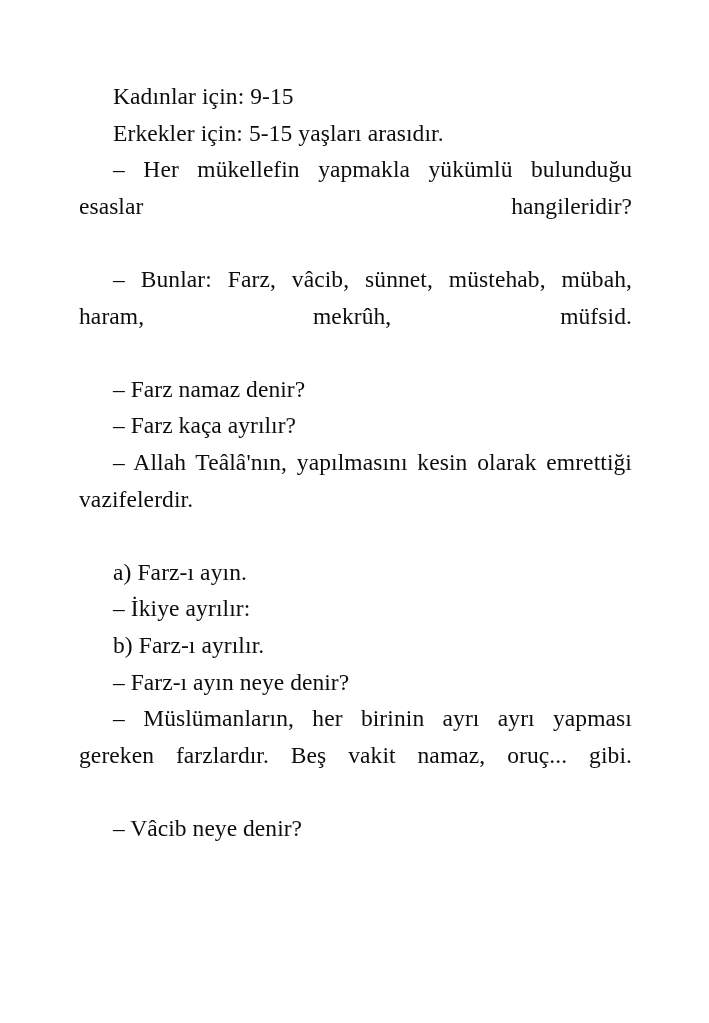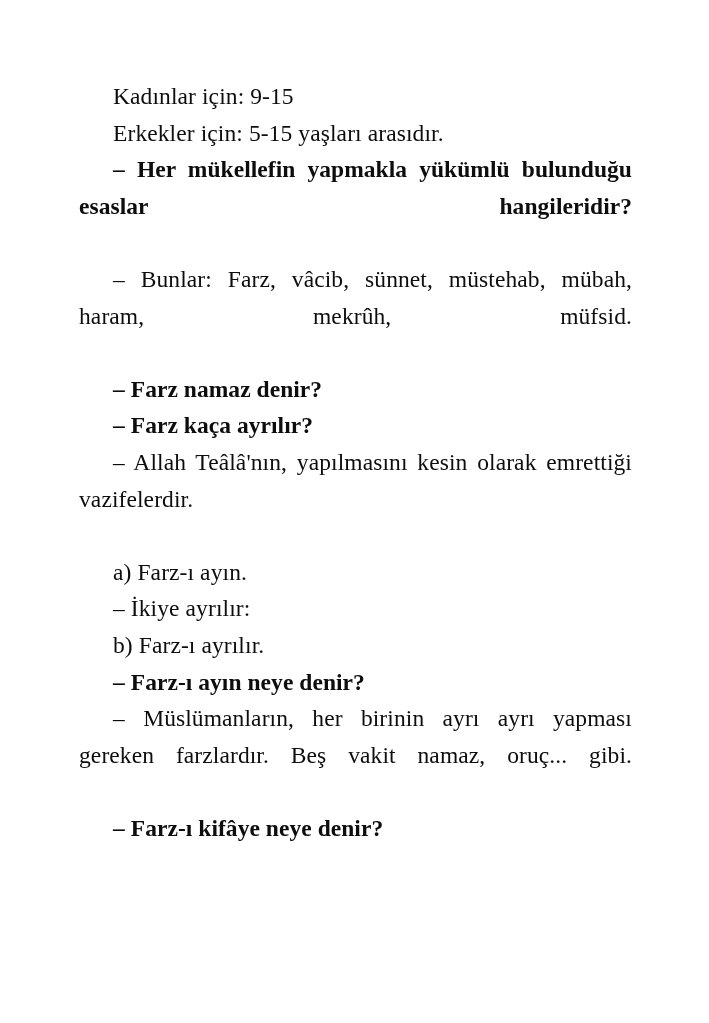--- a/index.html
+++ b/index.html
@@ -39,21 +39,21 @@
   
   .para.ragged {
     text-align: left;
   }
 
   .para.indent {
     text-indent: 34px;
   }
 
   .para.bold {
-    font-weight: bold;
+    font-weight: normal;
     letter-spacing: 0.05px;
   }
 
   
   .para.justify::after {
     content: "";
     display: inline-block;
     width: 100%;
     height: 0;
   }
@@ -92,21 +92,20 @@
     <p class="para indent ragged">a) Farz-ı ayın.</p>
 
     <p class="para indent ragged">– İkiye ayrılır:</p>
 
     <p class="para indent ragged">b) Farz-ı ayrılır.</p>
 
     <p class="para indent bold ragged">– Farz-ı ayın neye denir?</p>
 
     <p class="para indent justify">– Müslümanların, her birinin ayrı ayrı yapması gereken farzlardır. Beş vakit namaz, oruç... gibi.</p>
 
-    <p class="para indent bold ragged">– Farz-ı kifâye neye denir?</p>
 
 
     <p class="para indent bold ragged">– Vâcib neye denir?</p>
 
   </div>
 
   <div class="page-number">14</div>
 
 </div>
 

